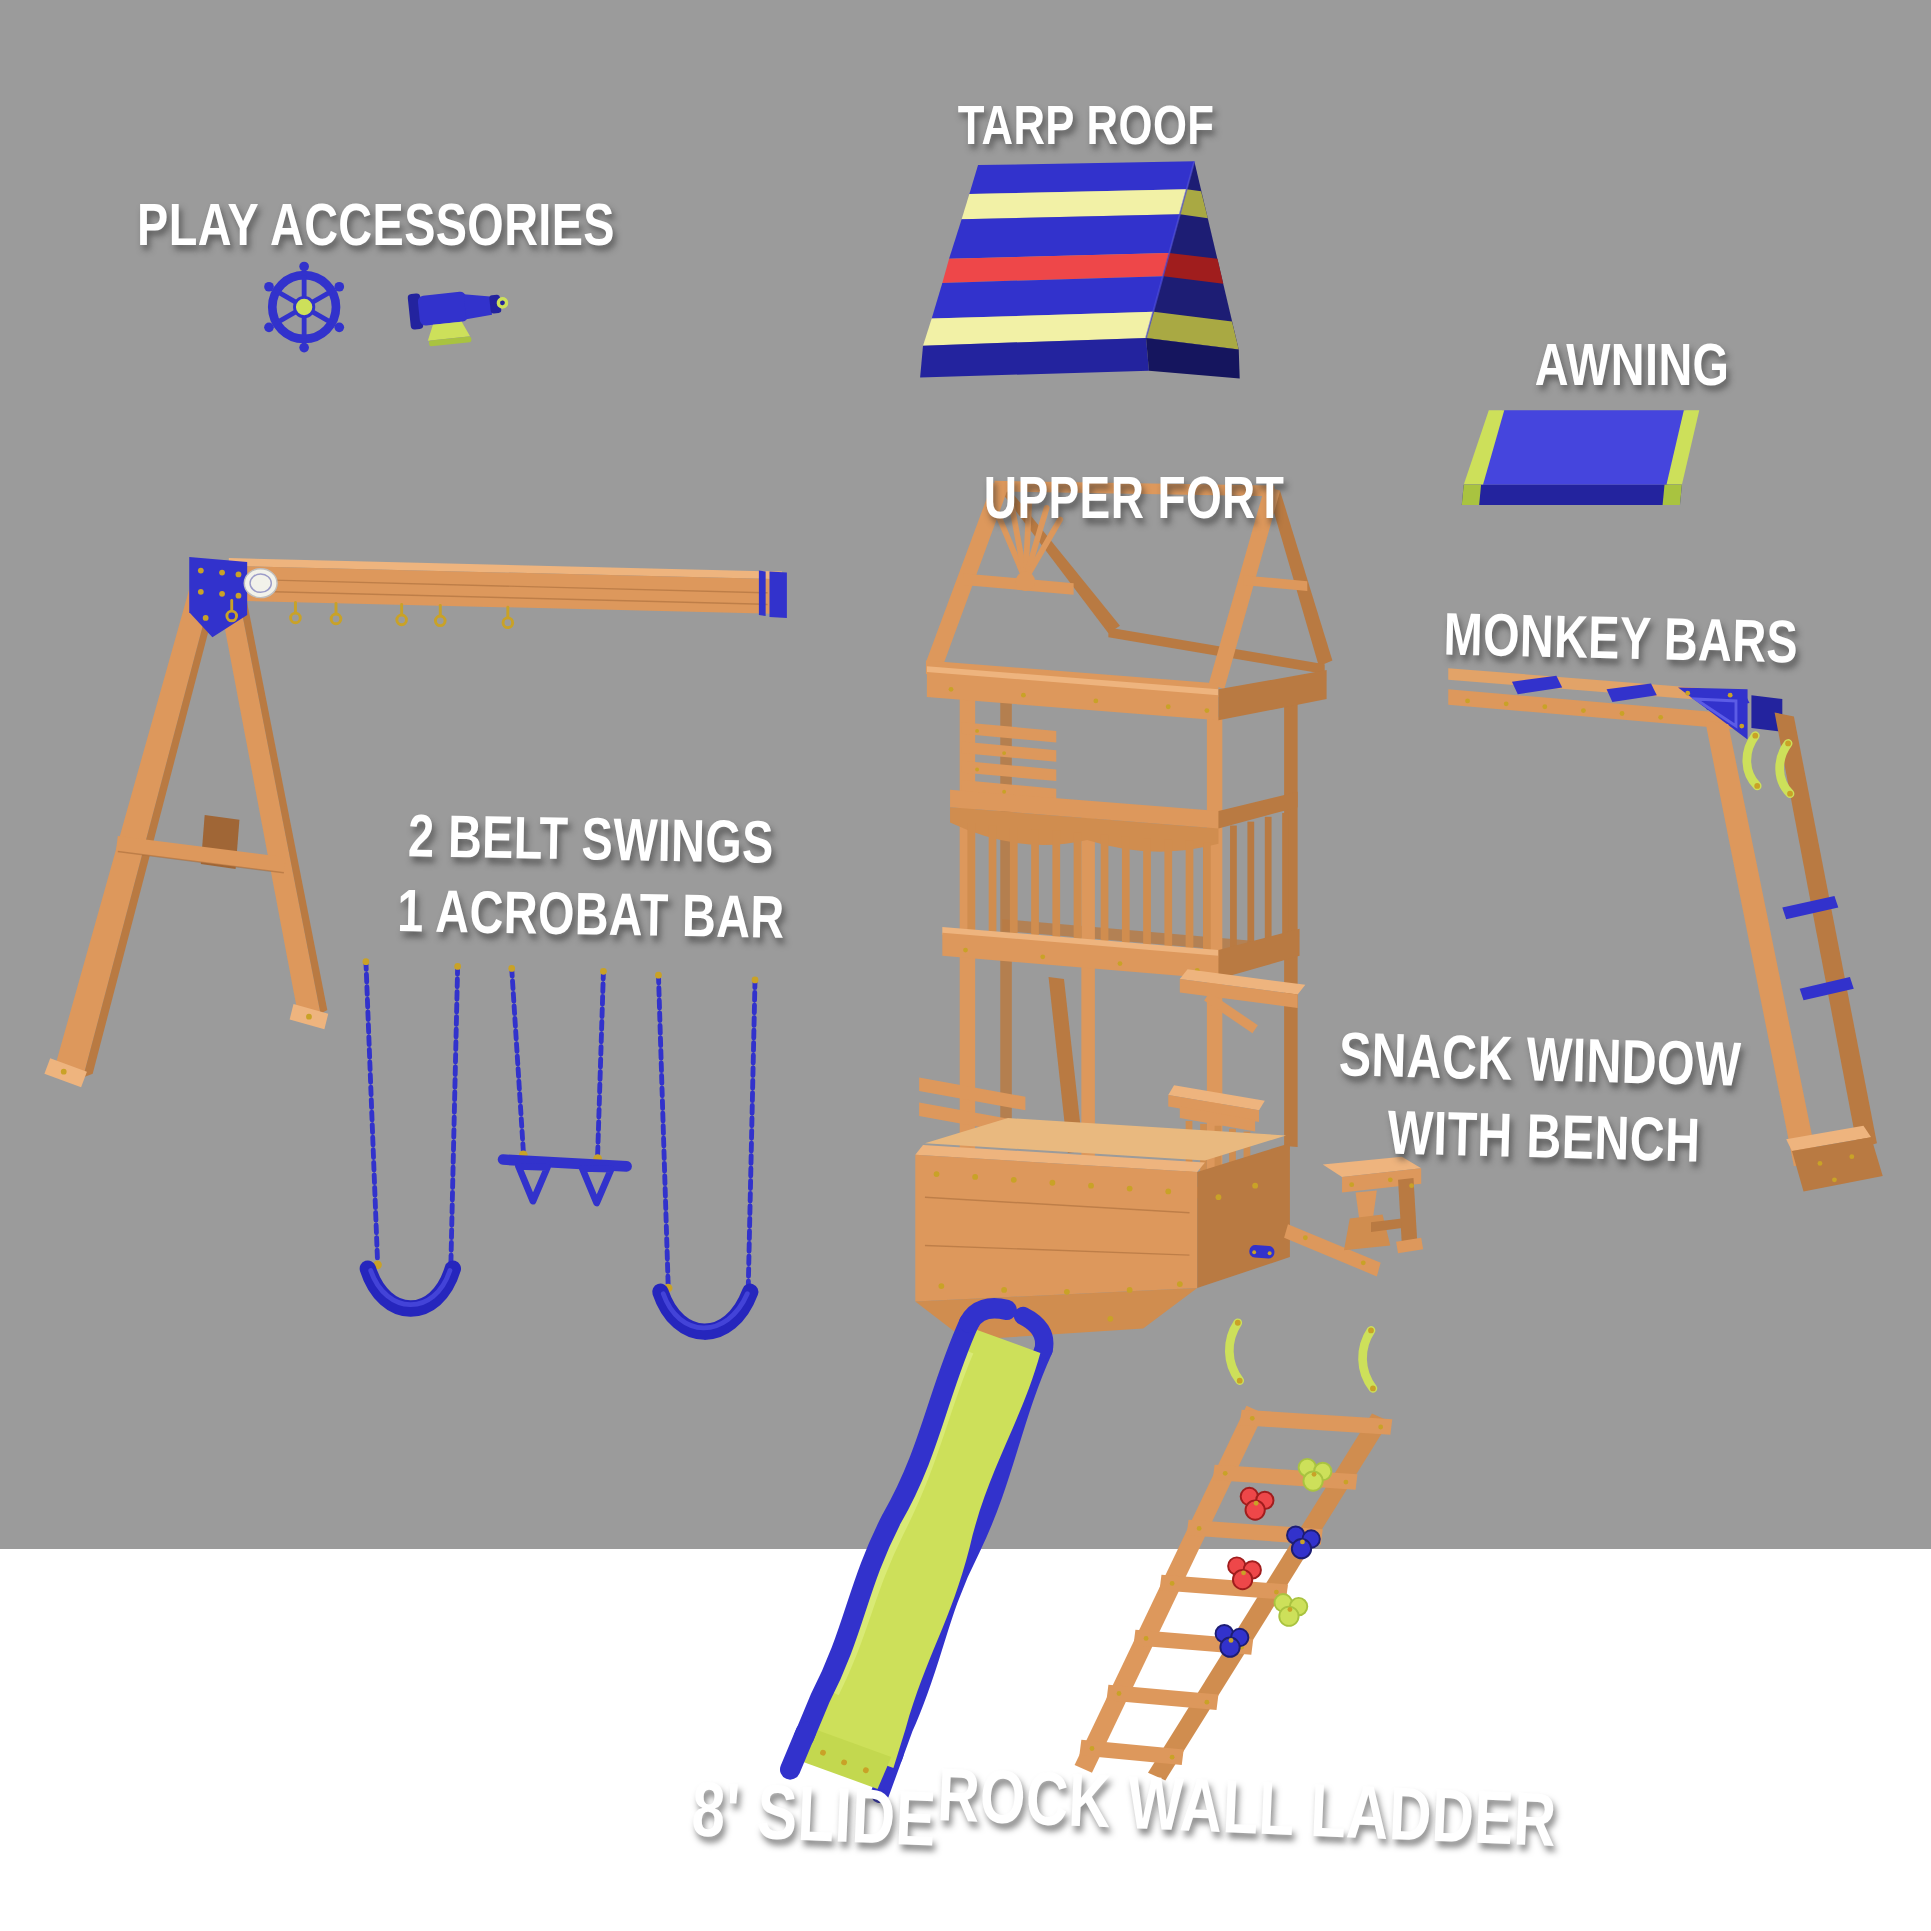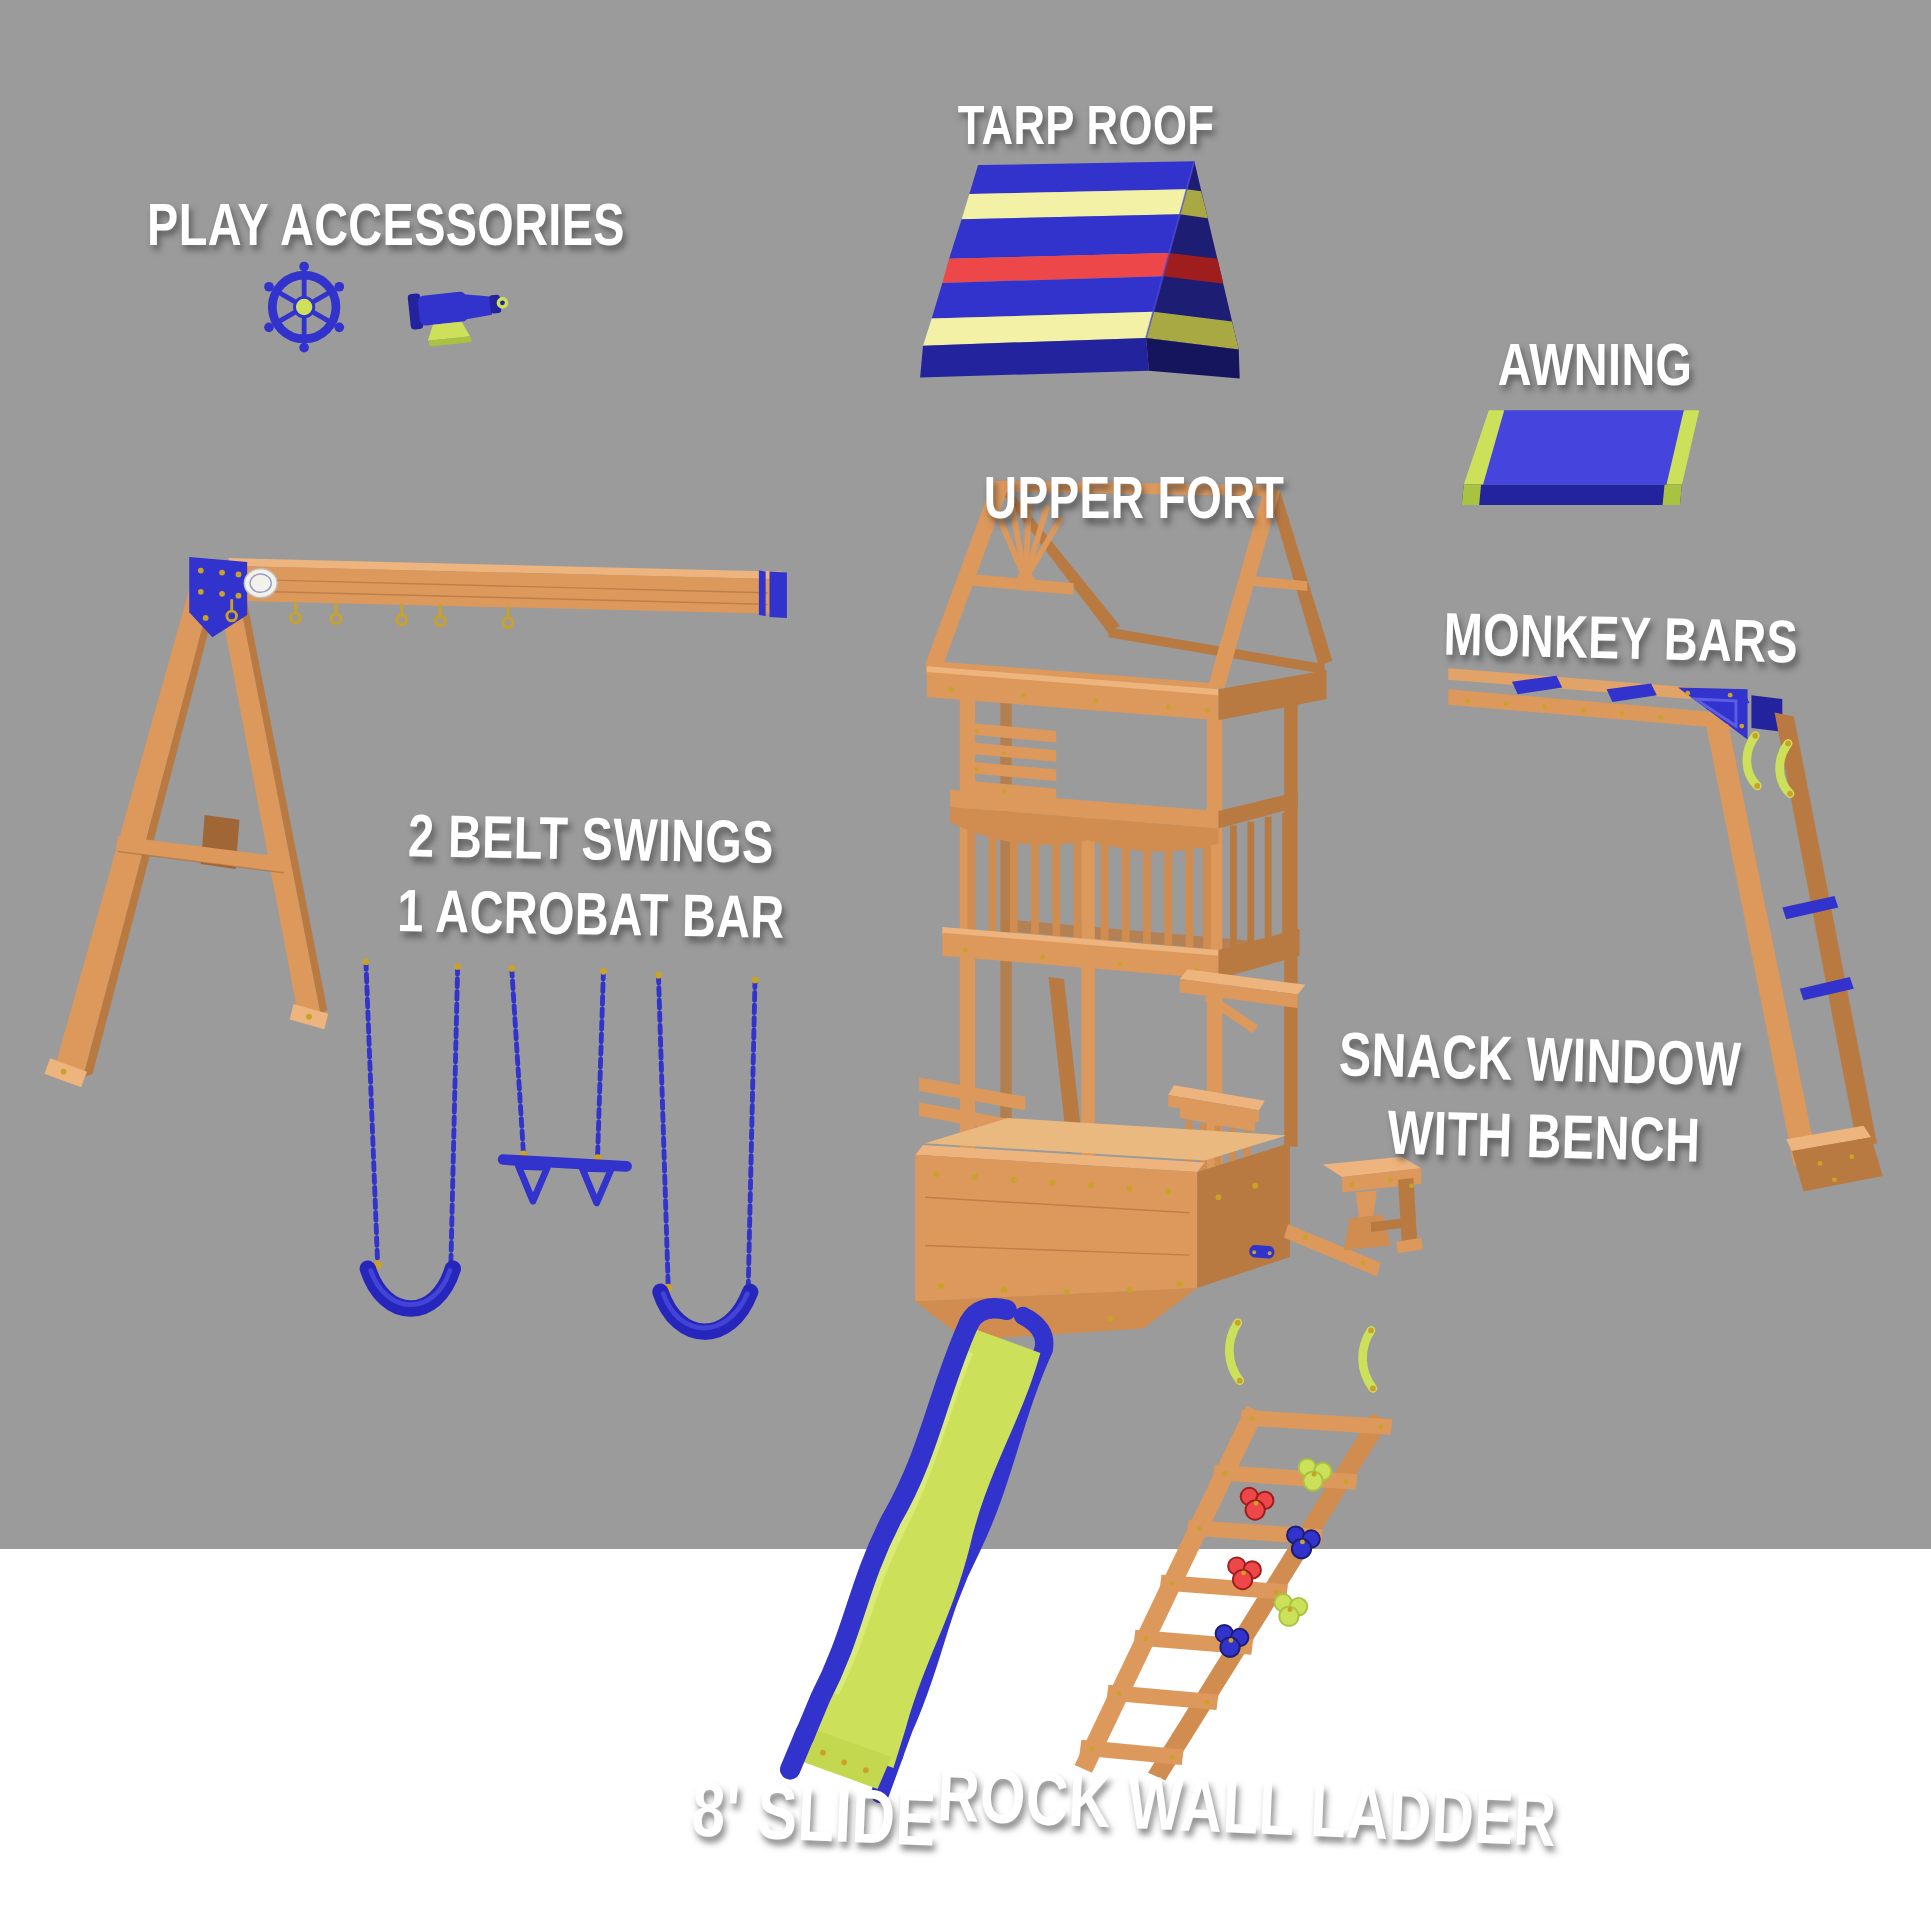--- a/index.html
+++ b/index.html
@@ -469,22 +469,22 @@
         <circle cx="1268" cy="1692" r="9"></circle>
             <circle cx="1284" cy="1696" r="9"></circle>
             <circle cx="1274" cy="1706" r="10"></circle>
       </g>
           <circle cx="1275" cy="1699" r="2.5" class="gd"></circle>
     </g>
   </g>
 </svg>
 
   <div class="lbl" style="left:1086px;top:124px;font-size:56px;"><span>TARP ROOF</span></div>
-  <div class="lbl" style="left:386px;top:224px;font-size:60px;"><span>PLAY ACCESSORIES</span></div>
-  <div class="lbl" style="left:1595px;top:364px;font-size:60px;"><span>AWNING</span></div>
+  <div class="lbl" style="left:376px;top:224px;font-size:60px;"><span>PLAY ACCESSORIES</span></div>
+  <div class="lbl" style="left:1632px;top:364px;font-size:60px;"><span>AWNING</span></div>
   <div class="lbl" style="left:1134px;top:452px;font-size:59px;margin-top:46px;"><span>UPPER FORT</span></div>
   <div class="lbl" style="left:1621px;top:638px;font-size:60px;--r:1.3deg;"><span>MONKEY BARS</span></div>
   <div class="lbl" style="left:591px;top:839px;font-size:60px;--r:1deg;"><span>2 BELT SWINGS</span></div>
   <div class="lbl" style="left:591px;top:914px;font-size:60px;--r:1deg;"><span>1 ACROBAT BAR</span></div>
   <div class="lbl" style="left:1540px;top:1059px;font-size:62px;--r:1.5deg;"><span>SNACK WINDOW</span></div>
   <div class="lbl" style="left:1544px;top:1136px;font-size:62px;--r:1.5deg;"><span>WITH BENCH</span></div>
   <div class="lbl" style="left:814px;top:1814px;font-size:77px;--r:2.4deg;"><span>8' SLIDE</span></div>
   <div class="lbl" style="left:1247px;top:1807px;font-size:75px;--r:2.4deg;"><span>ROCK WALL LADDER</span></div>
 
 </div>

